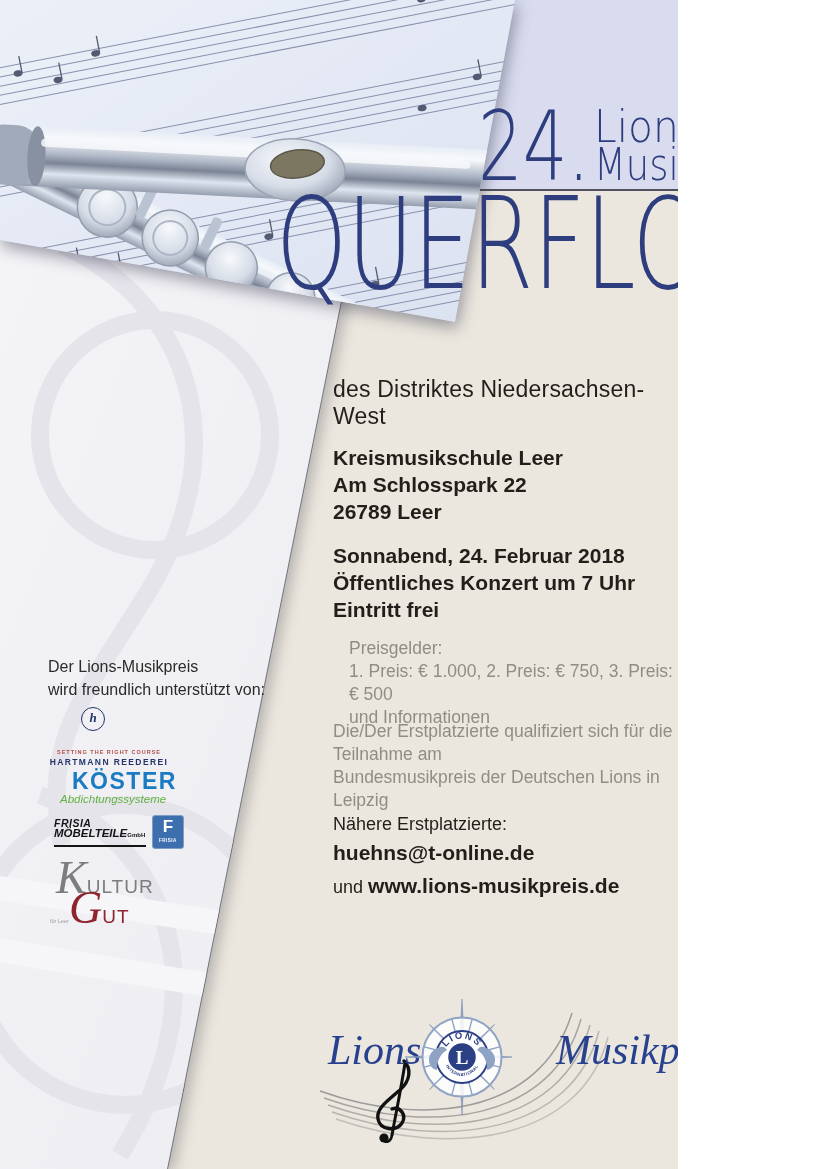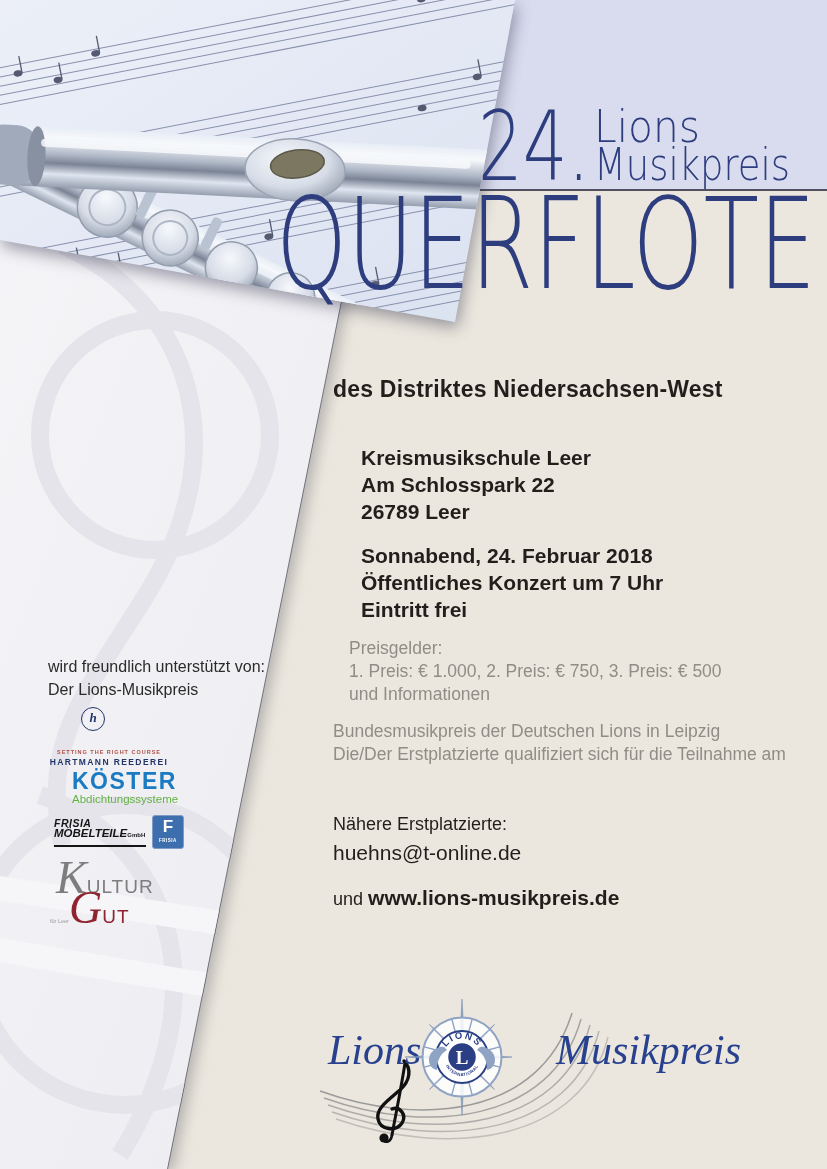--- a/index.html
+++ b/index.html
@@ -1,16 +1,16 @@
 <!DOCTYPE html>
 <html><head>
 <meta charset="utf-8">
 <style>
   html,body{margin:0;padding:0;}
-  .page{position:relative;width:827px;height:1169px;overflow:hidden;
+  .page{position:relative;width:678px;height:1169px;overflow:hidden;
         background:#ebe7de;font-family:"Liberation Sans",sans-serif;}
   .abs{position:absolute;}
 
   
   .band{left:0;top:0;width:827px;height:191px;background:#d9dcee;}
   .band-rule{left:0;top:189px;width:827px;height:2px;background:#50505e;}
 
   
   .sheet-wrap{left:0;top:0;width:827px;height:1169px;
     filter:drop-shadow(1.5px 0 0 #73737c) drop-shadow(5px 3px 7px rgba(70,70,82,.33));}
@@ -23,45 +23,45 @@
     filter:drop-shadow(2px 6px 8px rgba(45,45,70,.45));}
   .photo{position:absolute;left:0;top:0;width:520px;height:330px;
     clip-path:polygon(0 0,515px 0,455px 322px,0 240px);}
 
   
   .hdr-svg{left:470px;top:78px;}
   .big-title-svg{left:266px;top:184px;}
 
   
   .col{left:333px;color:#221e1b;}
-  .subtitle{top:376px;font-size:23px;font-weight:bold;letter-spacing:.2px;}
-  .blk-bold{font-size:21px;font-weight:bold;line-height:27px;margin-left:28px;}
+  .subtitle{top:376px;font-size:23px;font-weight:normal;letter-spacing:.2px;}
+  .blk-bold{font-size:21px;font-weight:bold;line-height:27px;}
   .venue{top:444px;}
   .event{top:542px;}
   .blk-gray{font-size:17.5px;line-height:23px;color:#8f8d85;}
   .prizes{top:637px;margin-left:16px;}
   .qual{top:720px;}
   .info-label{top:814px;font-size:18px;}
-  .email{top:841px;font-size:21px;font-weight:normal;}
-  .webline{top:874px;font-size:18px;margin-top:12px;}
+  .email{top:841px;font-size:21px;font-weight:bold;}
+  .webline{top:874px;font-size:18px;}
   .webline b{font-size:21px;}
 
   
   .sp-intro{left:48px;top:655px;font-size:16px;line-height:23px;color:#2c2b29;}
   .sp{left:48px;width:190px;}
   .hr-block{top:705px;height:60px;}
   .hr-circ{position:absolute;left:33px;top:2px;width:22px;height:22px;border:1.6px solid #23356b;
     border-radius:50%;color:#23356b;font:italic bold 13px/20px "Liberation Serif",serif;text-align:center;}
   .hr-name{position:absolute;left:0;top:32px;width:122px;text-align:center;color:#23356b;
     font-size:8.5px;font-weight:bold;letter-spacing:1.4px;margin-top:20px;}
   .hr-tag{position:absolute;left:0;top:44px;width:122px;text-align:center;color:#b05048;
     font-size:5.5px;font-weight:bold;letter-spacing:1px;}
   .ko-block{top:768px;height:40px;}
   .ko-name{position:absolute;left:24px;top:0;color:#1a7ac2;font-size:23px;font-weight:bold;letter-spacing:1.5px;}
-  .ko-tag{position:absolute;left:24px;top:25px;color:#63b243;font-size:11.5px;}
+  .ko-tag{position:absolute;left:12px;top:25px;color:#63b243;font-size:11.5px;font-style:italic;}
   .fr-block{top:817px;height:40px;}
   .fr-l1{position:absolute;left:6px;top:0;color:#141414;font-size:10.5px;font-weight:bold;
     font-style:italic;letter-spacing:.5px;}
   .fr-l2{position:absolute;left:6px;top:10px;color:#141414;font-size:11.5px;font-weight:bold;font-style:italic;}
   .fr-suffix{font-size:6px;font-style:normal;}
   .fr-rule{position:absolute;left:6px;top:28px;width:92px;height:1.5px;background:#141414;}
   .fr-badge{position:absolute;left:104px;top:-2px;width:30px;height:32px;background:#3d6fae;
     border:1px solid #7f9cc4;border-radius:3px;text-align:center;}
   .fr-badge .f{display:block;color:#fff;font-size:17px;font-weight:bold;line-height:22px;}
   .fr-badge .t{display:block;color:#fff;font-size:4.5px;font-weight:bold;letter-spacing:.5px;}
@@ -238,34 +238,34 @@
     <div>Eintritt frei</div>
   </div>
 
   <div class="abs col blk-gray prizes">
     <div>Preisgelder:</div>
     <div>1. Preis: € 1.000, 2. Preis: € 750, 3. Preis: € 500</div>
     <div>und Informationen</div>
   </div>
 
   <div class="abs col blk-gray qual">
+    <div>Die/Der Erstplatzierte qualifiziert sich für die Teilnahme am</div>
     <div>Bundesmusikpreis der Deutschen Lions in Leipzig</div>
-    <div>Die/Der Erstplatzierte qualifiziert sich für die Teilnahme am</div>
   </div>
 
   <div class="abs col info-label">Nähere Erstplatzierte:</div>
   <div class="abs col email">huehns@t-online.de</div>
   <div class="abs col webline">
     <span>und</span>
     <b>www.lions-musikpreis.de</b>
   </div>
 
   <div class="abs sp-intro">
+    <div>Der Lions-Musikpreis</div>
     <div>wird freundlich unterstützt von:</div>
-    <div>Der Lions-Musikpreis</div>
   </div>
 
   <div class="abs sp hr-block">
     <div class="hr-circ">h</div>
     <div class="hr-name">HARTMANN REEDEREI</div>
     <div class="hr-tag">SETTING THE RIGHT COURSE</div>
   </div>
 
   <div class="abs sp ko-block">
     <div class="ko-name">KÖSTER</div>

